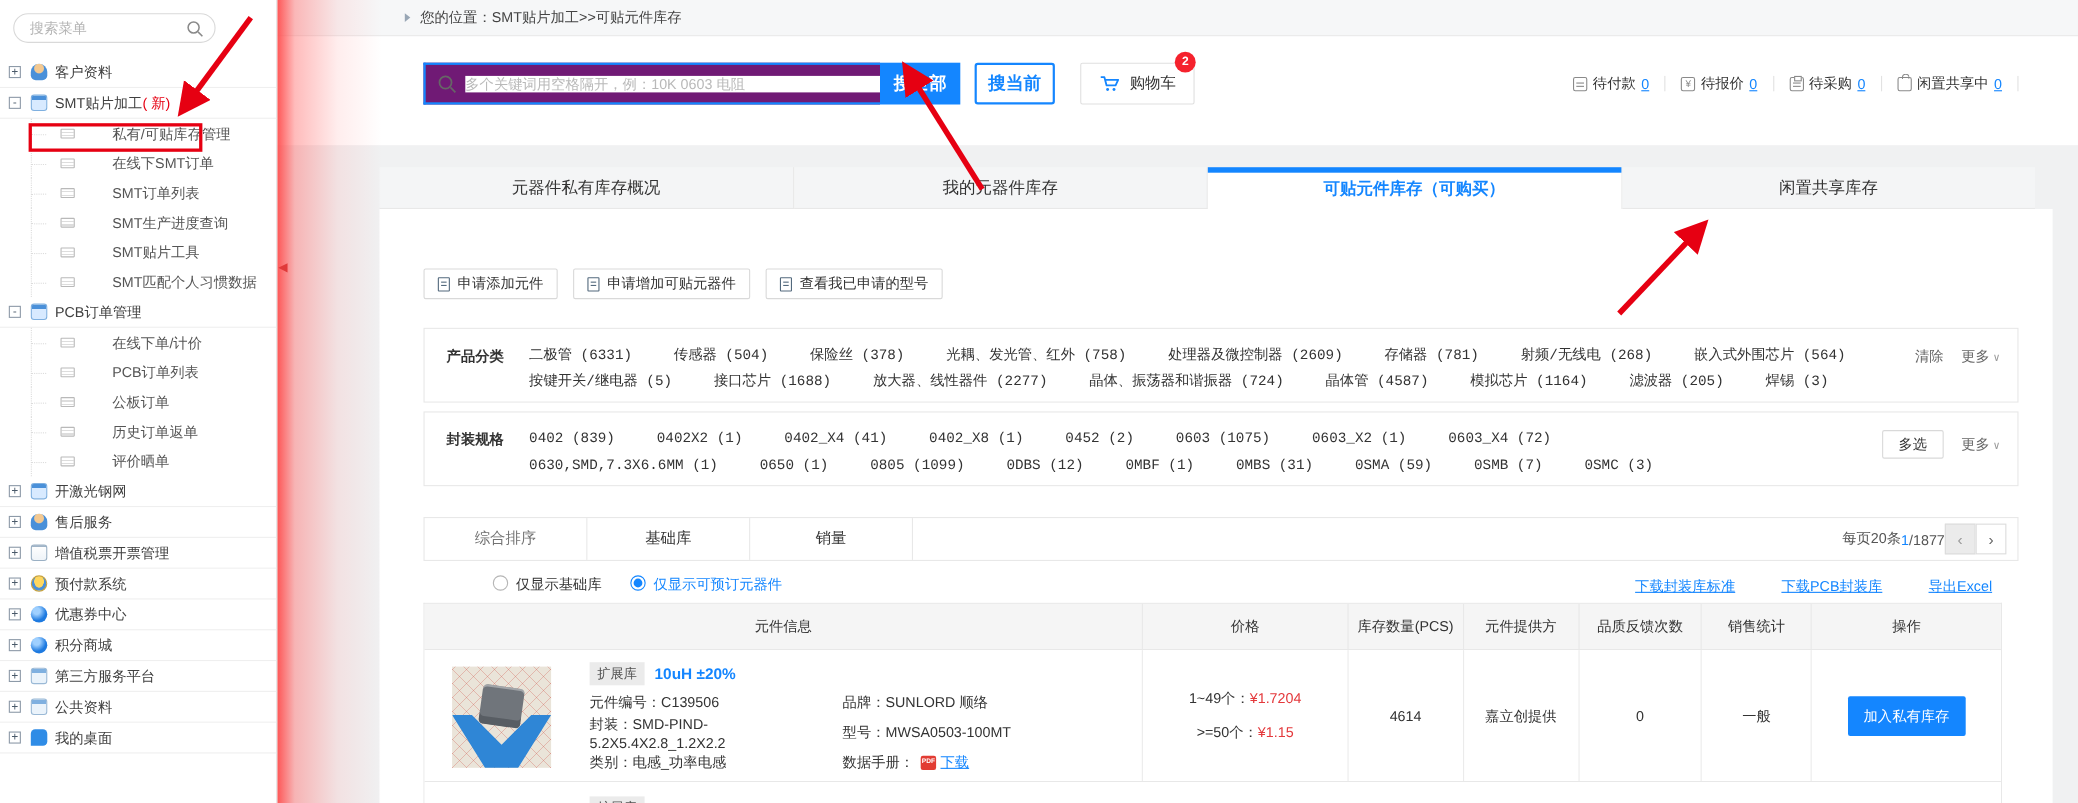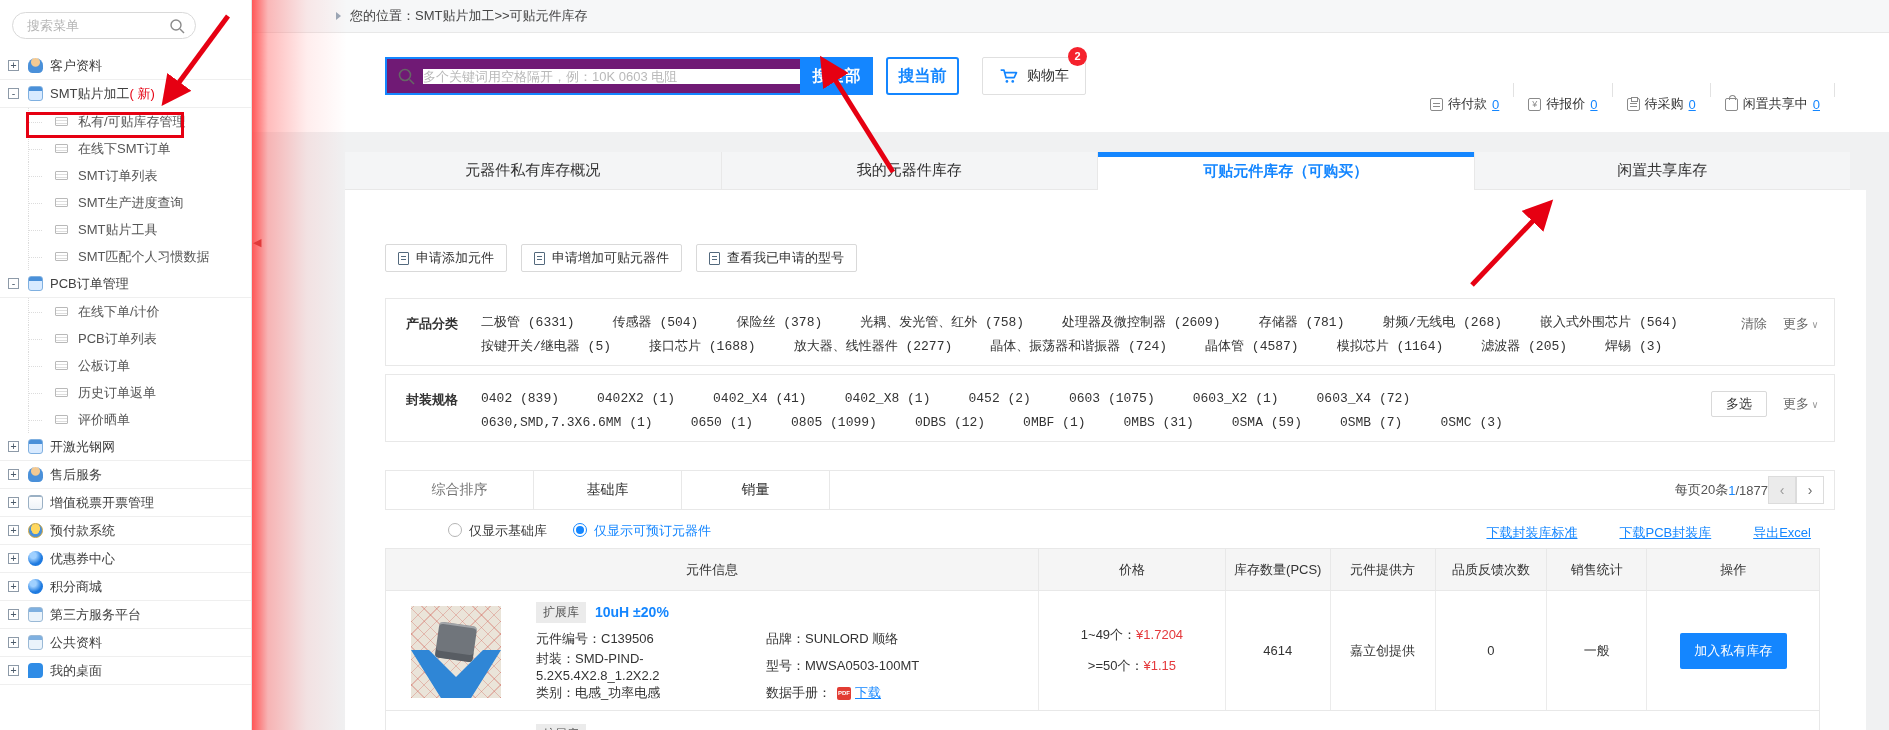--- a/index.html
+++ b/index.html
@@ -8,53 +8,53 @@
 
   
   .sidebar{position:absolute;left:0;top:0;width:252px;height:730px;background:#fff;border-right:1px solid #e4e4e4;z-index:2;}
   .menu-search{position:absolute;left:12px;top:12px;width:184px;height:27px;border:1px solid #d9d9d9;border-radius:14px;background:#fff;display:flex;align-items:center;padding:0 30px 0 14px;}
   .menu-search input{border:0;outline:0;width:100%;font-size:13px;color:#333;background:transparent;font-family:inherit;}
   .menu-search input::placeholder{color:#b5b5b5;}
   .menu-search .mag{position:absolute;right:10px;top:5px;}
   .menu{position:absolute;top:52px;left:0;right:0;}
   .mi{position:relative;display:flex;align-items:center;cursor:pointer;}
   .mi.group{height:28px;padding-left:50px;font-size:13px;color:#404040;border-bottom:1px solid #efefef;}
-  .mi.sub{height:27px;padding-left:78px;font-size:13px;color:#555;}
+  .mi.sub{height:27px;padding-left:102px;font-size:13px;color:#555;}
   .mi.sub::before{content:"";position:absolute;left:28px;top:0;bottom:0;border-left:1px dotted #dcdcdc;}
   .mi.sub::after{content:"";position:absolute;left:28px;top:50%;width:14px;border-top:1px dotted #dcdcdc;}
   .mi .exp{position:absolute;left:8px;top:50%;margin-top:-6px;width:11px;height:11px;border:1px solid #8d9aa8;background:#fff;color:#4a5a6a;font-size:10px;line-height:9px;text-align:center;font-family:"DejaVu Sans Mono",monospace;}
   .mi .appicon{position:absolute;left:28px;top:50%;margin-top:-8px;width:15px;height:15px;border-radius:3px;}
   .appicon[data-icon="app"]{background:linear-gradient(180deg,#4a90d9 0 4px,#d8eaff 4px);border:1px solid #7fb0e0;}
   .appicon[data-icon="person"]{background:radial-gradient(circle at 50% 28%,#f3c992 0 4px,#4a90d9 5px);border-radius:50% 50% 30% 30%;}
   .appicon[data-icon="doc"]{background:linear-gradient(180deg,#fff 0,#eef3f8 100%);border:1px solid #9ab0c4;box-shadow:inset 0 3px 0 -2px #9ab0c4, inset 0 6px 0 -5px #9ab0c4;}
   .appicon[data-icon="coins"]{background:radial-gradient(ellipse at 50% 35%,#ffd75e 0 45%,#4a90d9 50%);border-radius:50%;border:1px solid #c8a23c;}
   .appicon[data-icon="balloon"]{background:radial-gradient(circle at 35% 30%,#9fd0ff 0 3px,#1e7ae0 60%);border-radius:50%;}
   .appicon[data-icon="win"]{background:linear-gradient(180deg,#7fb0e0 0 4px,#eaf3fb 4px);border:1px solid #9ab9d6;}
   .appicon[data-icon="chat"]{background:#2f8ce6;border-radius:4px 4px 4px 0;}
   .mi .subicon{position:absolute;left:55px;top:50%;margin-top:-5px;width:13px;height:9px;border:1px solid #b9b9b9;border-radius:1px;background:linear-gradient(180deg,#fff 0 2px,#ddd 2px 3px,#fff 3px 5px,#ddd 5px 6px,#fff 6px);}
   .mi .sfx{color:#e60012;}
 
   
   .main{position:absolute;left:252px;top:0;right:0;bottom:0;background:#f0f1f2;}
   .redfade{position:absolute;left:0;top:0;width:95px;height:730px;background:linear-gradient(90deg,rgba(255,78,78,.95) 0,rgba(255,105,105,.45) 16px,rgba(255,130,130,.14) 55px,rgba(255,130,130,0) 95px);pointer-events:none;z-index:1;}
   .collapse-arrow{position:absolute;left:1px;top:236px;color:#e03a3a;font-size:11px;z-index:2;cursor:pointer;}
 
-  .breadcrumb{position:absolute;left:0;right:0;top:0;height:33px;background:#f6f7f8;border-bottom:1px solid #e8e8e8;display:flex;align-items:center;padding-left:84px;font-size:13px;color:#444;}
+  .breadcrumb{position:absolute;left:0;right:0;top:0;height:33px;background:#f6f7f8;border-bottom:1px solid #e8e8e8;display:flex;align-items:center;padding-left:116px;font-size:13px;color:#444;}
   .bc-tri{width:0;height:0;border-left:5px solid #98a6b5;border-top:4px solid transparent;border-bottom:4px solid transparent;margin-right:9px;}
 
   .searchband{position:absolute;left:0;right:0;top:33px;height:99px;background:#fff;}
   .search-box{position:absolute;left:133px;top:24px;width:415px;height:38px;border:2px solid #1486ff;border-right:0;background:#701a75;display:flex;align-items:center;padding-left:10px;}
   .search-box input{border:0;outline:0;flex:1;font-size:13px;color:#333;font-family:inherit;}
   .search-box input::placeholder{color:#b9b9b9;}
   .btn-all{position:absolute;left:548px;top:24px;width:73px;height:38px;background:#1486ff;color:#fff;font-size:16px;font-weight:bold;border:0;cursor:pointer;font-family:inherit;}
   .btn-cur{position:absolute;left:634px;top:24px;width:73px;height:38px;background:#fff;color:#1486ff;font-size:16px;font-weight:bold;border:2px solid #1486ff;border-radius:3px;cursor:pointer;font-family:inherit;}
   .cart-btn{position:absolute;left:730px;top:24px;width:104px;height:38px;background:#fff;border:1px solid #e0e0e0;border-radius:2px;display:flex;align-items:center;justify-content:center;gap:8px;font-size:14px;color:#333;cursor:pointer;}
   .cart-badge{position:absolute;left:816px;top:14px;width:19px;height:19px;border-radius:50%;background:#f5222d;color:#fff;font-size:11px;line-height:19px;text-align:center;font-weight:bold;}
   .stats{position:absolute;right:40px;top:34px;display:flex;align-items:center;font-size:13px;color:#333;}
-  .stat{display:flex;align-items:center;gap:5px;cursor:pointer;margin-top:28px;}
+  .stat{display:flex;align-items:center;gap:5px;cursor:pointer;}
   .stat .v{color:#1486ff;text-decoration:underline;}
   .stat-sep{width:1px;height:14px;background:#e2e2e2;margin:0 14px;}
   .sicon{width:13px;height:13px;border:1px solid #8a8a8a;border-radius:2px;position:relative;display:inline-block;}
   .sicon[data-icon="pay"]::after{content:"";position:absolute;left:2px;right:2px;top:4px;border-top:1px solid #8a8a8a;box-shadow:0 3px 0 #8a8a8a;}
   .sicon[data-icon="quote"]::after{content:"¥";position:absolute;left:0;right:0;top:0;font-size:9px;line-height:11px;text-align:center;color:#8a8a8a;}
   .sicon[data-icon="buy"]::before{content:"";position:absolute;left:3px;top:-2px;width:5px;height:3px;background:#fff;border:1px solid #8a8a8a;}
   .sicon[data-icon="buy"]::after{content:"";position:absolute;left:2px;right:2px;top:4px;border-top:1px solid #8a8a8a;box-shadow:0 3px 0 #8a8a8a;}
   .sicon[data-icon="idle"]{border-radius:2px;}
   .sicon[data-icon="idle"]::before{content:"";position:absolute;left:3px;top:-4px;width:5px;height:4px;border:1px solid #8a8a8a;border-bottom:0;border-radius:4px 4px 0 0;}
 

